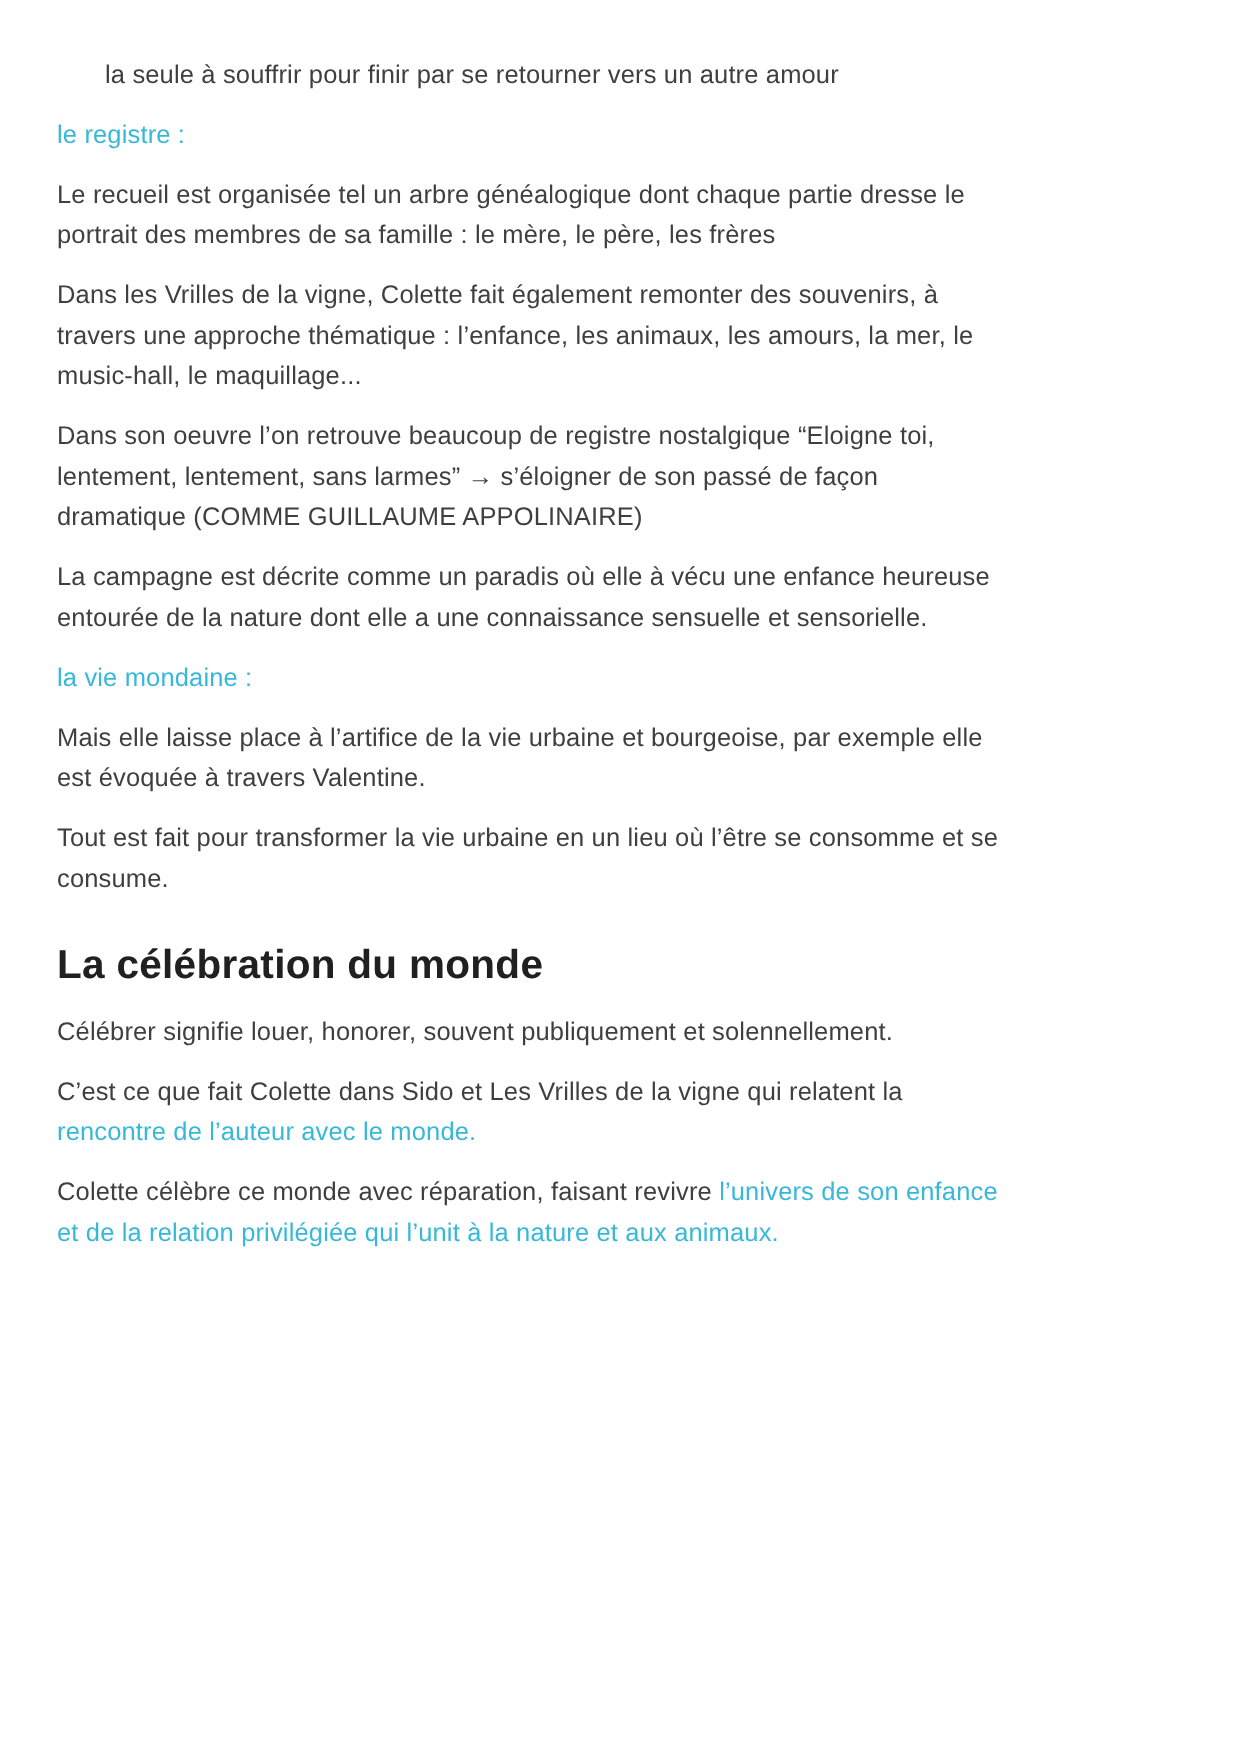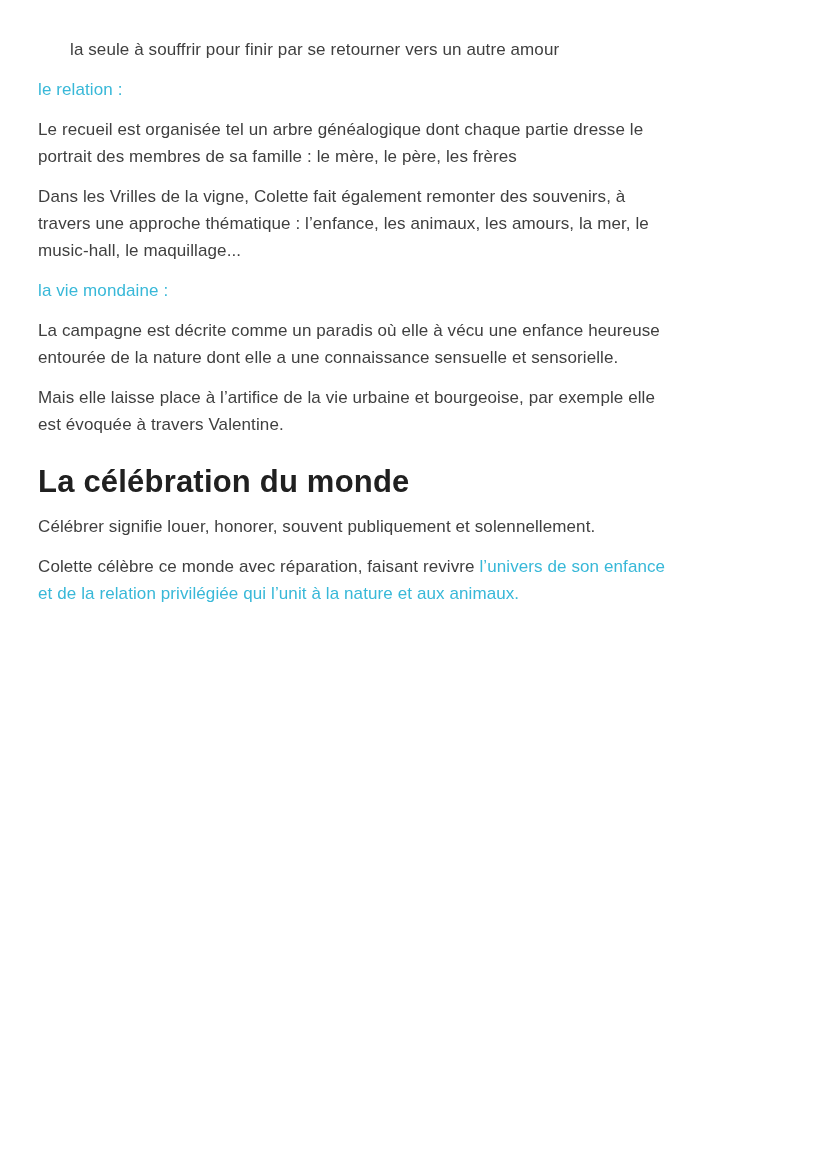--- a/index.html
+++ b/index.html
@@ -27,45 +27,48 @@
     font-size:17px;
     line-height:27px;
     margin:13px 0;
     color:var(--body);
     letter-spacing:0.1px;
   }
   .para:first-child{margin-top:0;}
   .indent{padding-left:32px;}
   .accent{color:var(--accent);}
   .h1{
-    font-size:31px;
+    font-size:27px;
     line-height:36px;
     font-weight:700;
     color:var(--heading);
     margin:26px 0 12px 0;
     letter-spacing:0.2px;
   }
 </style>
 </head>
 <body>
 
 <main>
   <p class="para indent">la seule à souffrir pour finir par se retourner vers un autre amour</p>
 
-  <p class="para accent">le relation :</p>
+  <p class="para accent">le registre :</p>
 
   <p class="para">Le recueil est organisée tel un arbre généalogique dont chaque partie dresse le portrait des membres de sa famille : le mère, le père, les frères</p>
   <p class="para">Dans les Vrilles de la vigne, Colette fait également remonter des souvenirs, à travers une approche thématique : l’enfance, les animaux, les amours, la mer, le music-hall, le maquillage...</p>
+  <p class="para">Dans son oeuvre l’on retrouve beaucoup de registre nostalgique “Eloigne toi, lentement, lentement, sans larmes” → s’éloigner de son passé de façon dramatique (COMME GUILLAUME APPOLINAIRE)</p>
+
+  <p class="para">La campagne est décrite comme un paradis où elle à vécu une enfance heureuse entourée de la nature dont elle a une connaissance sensuelle et sensorielle.</p>
 
   <p class="para accent">la vie mondaine :</p>
-
-  <p class="para">La campagne est décrite comme un paradis où elle à vécu une enfance heureuse entourée de la nature dont elle a une connaissance sensuelle et sensorielle.</p>
   <p class="para">Mais elle laisse place à l’artifice de la vie urbaine et bourgeoise, par exemple elle est évoquée à travers Valentine.</p>
+  <p class="para">Tout est fait pour transformer la vie urbaine en un lieu où l’être se consomme et se consume.</p>
 
   <h1 class="h1">La célébration du monde</h1>
 
   <p class="para">Célébrer signifie louer, honorer, souvent publiquement et solennellement.</p>
 
+  <p class="para"><span>C’est ce que fait Colette dans Sido et Les Vrilles de la vigne qui relatent la </span><span class="accent">rencontre de l’auteur avec le monde.</span></p>
 
   <p class="para"><span>Colette célèbre ce monde avec réparation, faisant revivre </span><span class="accent">l’univers de son enfance et de la relation privilégiée qui l’unit à la nature et aux animaux.</span></p>
 
 
 </main>
 
 </body></html>

